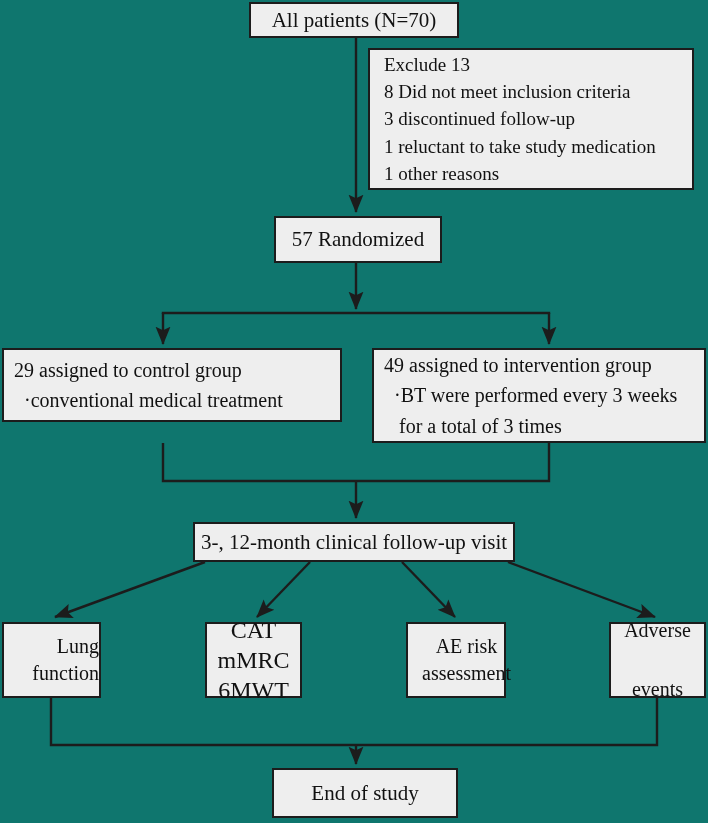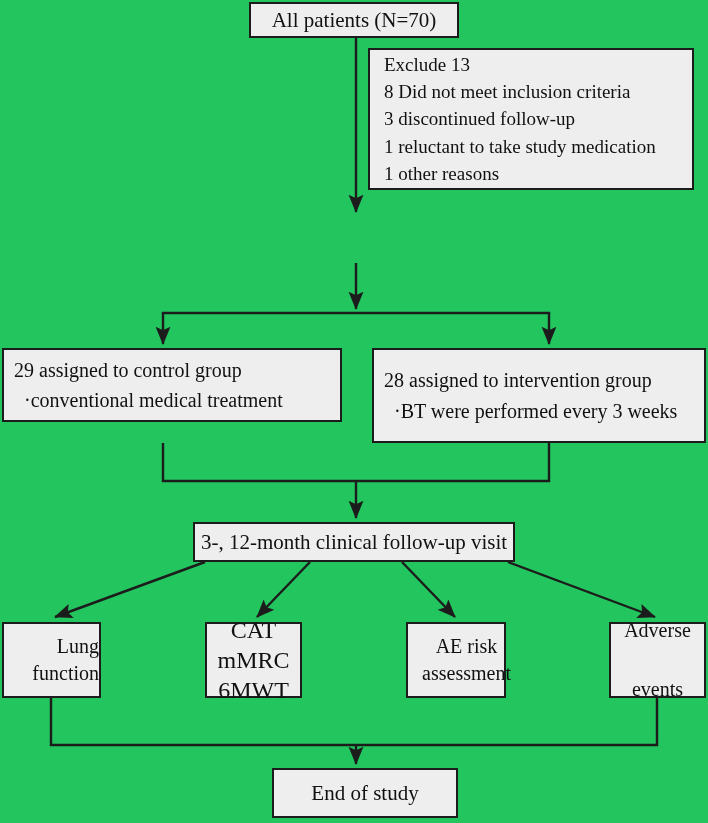--- a/index.html
+++ b/index.html
@@ -4,21 +4,21 @@
 <style>
   html, body {
     margin: 0;
     padding: 0;
     background: #ffffff;
   }
   #flow {
     position: relative;
     width: 708px;
     height: 823px;
-    background: #22c55e;
+    background: #0f766e;
     font-family: "Liberation Serif", "DejaVu Serif", serif;
     color: #111111;
     overflow: hidden;
   }
   .node {
     position: absolute;
     box-sizing: border-box;
     background: #eeeeee;
     border: 2px solid #1c1c1c;
     display: flex;
@@ -130,29 +130,33 @@
   </div>
 
   <div class="node left" id="node-exclusions">
     <span class="line">Exclude 13</span>
     <span class="line">8 Did not meet inclusion criteria</span>
     <span class="line">3 discontinued follow-up</span>
     <span class="line">1 reluctant to take study medication</span>
     <span class="line">1 other reasons</span>
   </div>
 
+  <div class="node center" id="node-randomized">
+    <span class="line">57 Randomized</span>
+  </div>
 
   <div class="node left" id="node-control">
     <span class="line">29 assigned to control group</span>
     <span class="line">  ·conventional medical treatment</span>
   </div>
 
   <div class="node left" id="node-intervention">
-    <span class="line">28 assigned to intervention group</span>
+    <span class="line">49 assigned to intervention group</span>
     <span class="line">  ·BT were performed every 3 weeks</span>
+    <span class="line">   for a total of 3 times</span>
   </div>
 
   <div class="node center" id="node-followup">
     <span class="line">3-, 12-month clinical follow-up visit</span>
   </div>
 
   <div class="node center" id="node-lung-function">
     <span class="line">Lung</span>
     <span class="line">function</span>
   </div>

